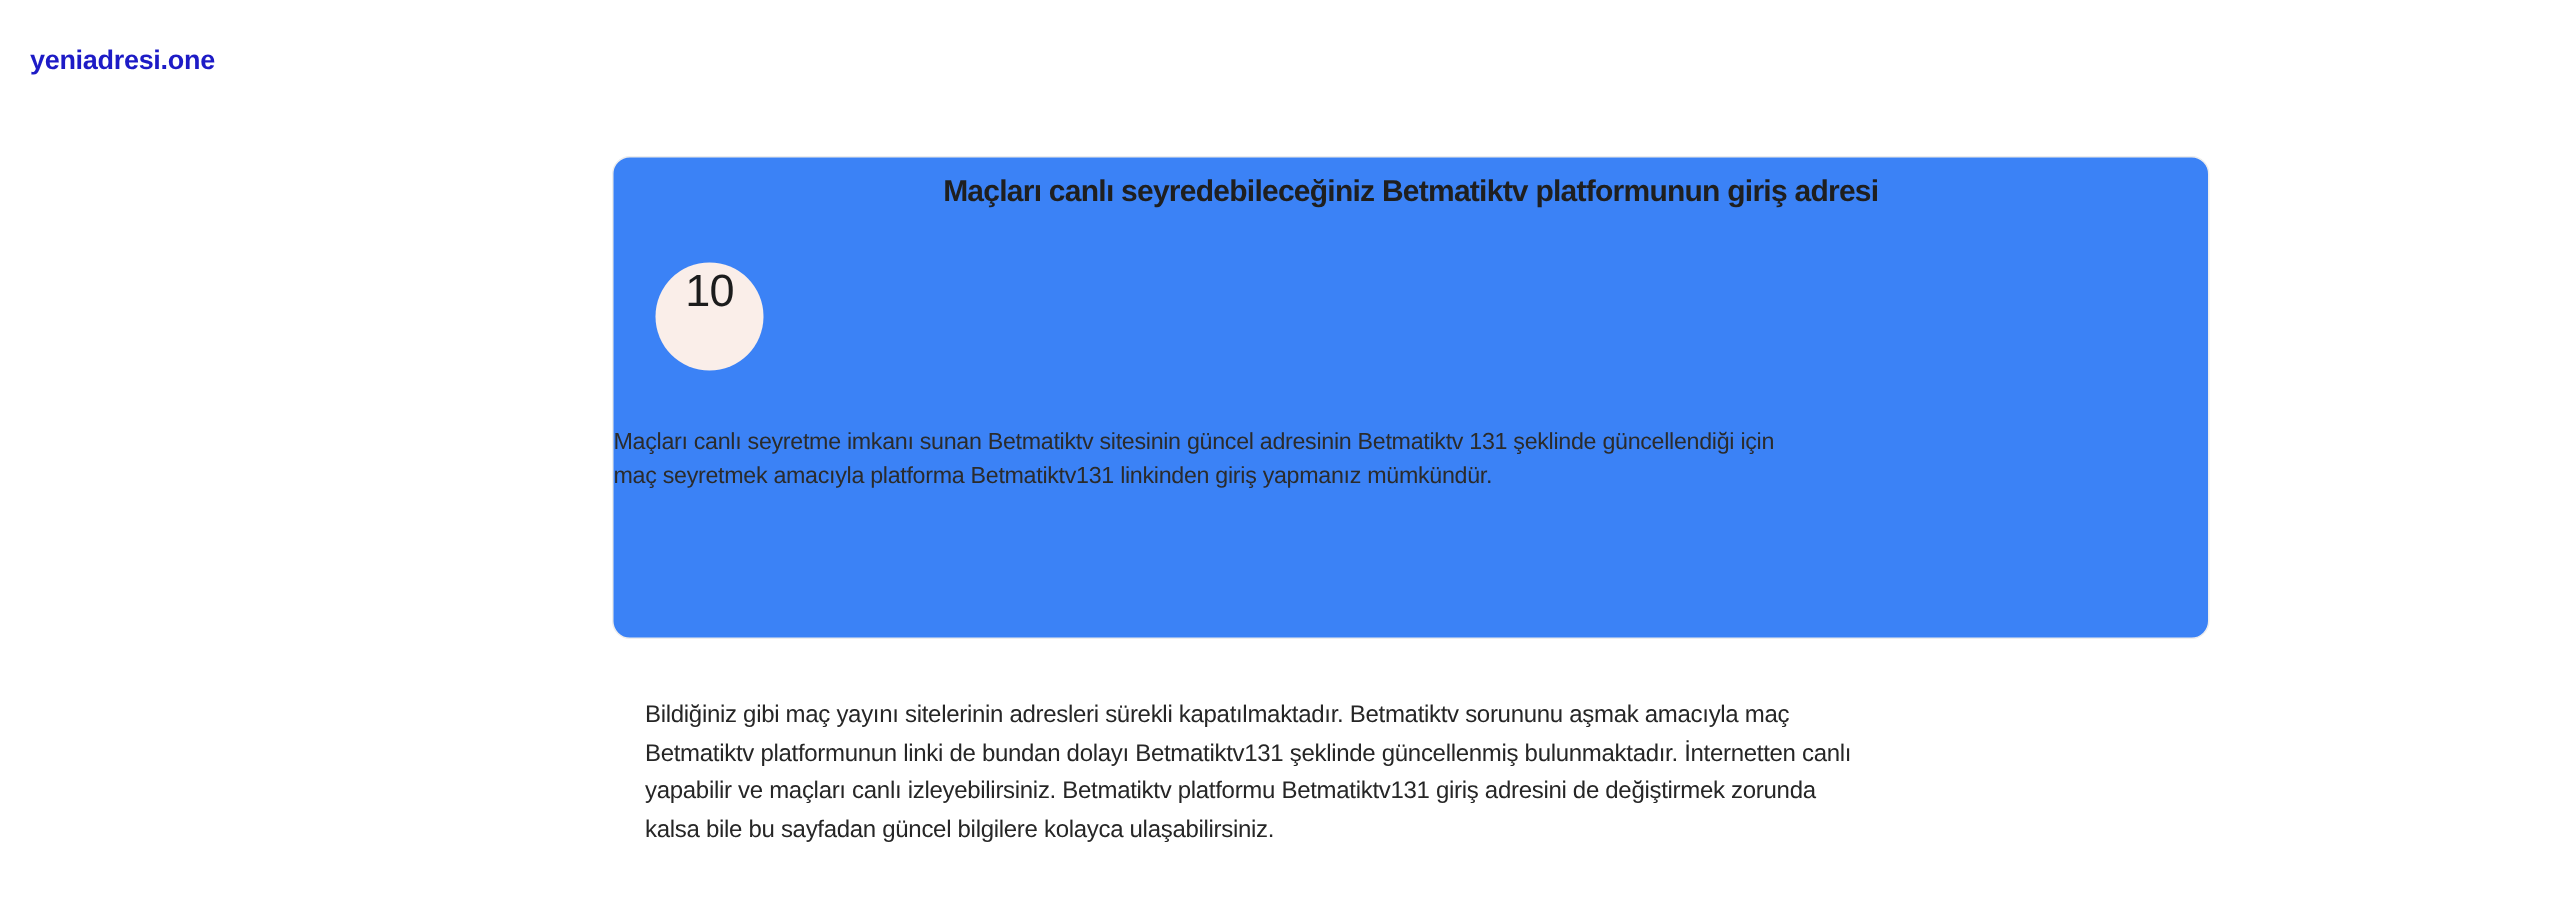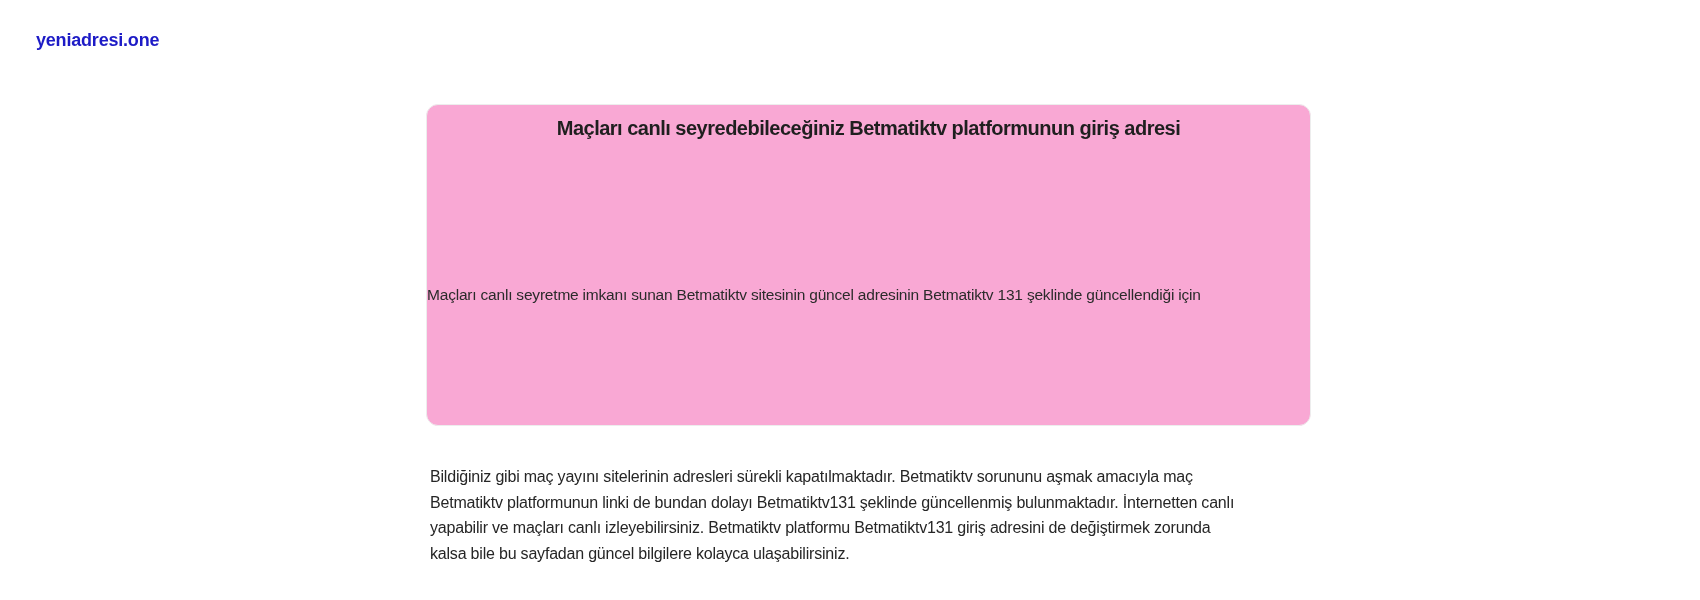--- a/index.html
+++ b/index.html
@@ -20,29 +20,28 @@
   .logo {
     position: absolute;
     left: 20px;
     top: 30px;
     font-size: 18px;
     font-weight: 700;
     letter-spacing: -0.2px;
     color: var(--logo-blue);
     cursor: pointer;
     text-decoration: none;
-    margin-left: 16px;
   }
   .card {
     position: absolute;
-    left: 426px;
+    left: 408px;
     top: 104px;
-    width: 885px;
+    width: 1065px;
     height: 322px;
-    background: #f9a8d4;
+    background: #3b82f6;
     border: 1px solid var(--card-border);
     border-radius: 12px;
   }
   .card-title {
     position: absolute;
     top: 9px;
     left: 0;
     right: 0;
     text-align: center;
     font-size: 20px;
@@ -100,23 +99,27 @@
 <body>
 
 <a class="logo">yeniadresi.one</a>
 
 <div class="card">
 
   <h1 class="card-title">
       <div>Maçları canlı seyredebileceğiniz Betmatiktv platformunun giriş adresi</div>
     </h1>
 
+  <div class="badge">
+    <span class="badge-number">10</span>
+  </div>
 
   <div class="summary">
       <div>Maçları canlı seyretme imkanı sunan Betmatiktv sitesinin güncel adresinin Betmatiktv 131 şeklinde güncellendiği için</div>
+      <div>maç seyretmek amacıyla platforma Betmatiktv131 linkinden giriş yapmanız mümkündür.</div>
     </div>
 
 </div>
 
 <div class="body-text">
     <div>Bildiğiniz gibi maç yayını sitelerinin adresleri sürekli kapatılmaktadır. Betmatiktv sorununu aşmak amacıyla maç</div>
     <div>Betmatiktv platformunun linki de bundan dolayı Betmatiktv131 şeklinde güncellenmiş bulunmaktadır. İnternetten canlı</div>
     <div>yapabilir ve maçları canlı izleyebilirsiniz. Betmatiktv platformu Betmatiktv131 giriş adresini de değiştirmek zorunda</div>
     <div>kalsa bile bu sayfadan güncel bilgilere kolayca ulaşabilirsiniz.</div>
   </div>

